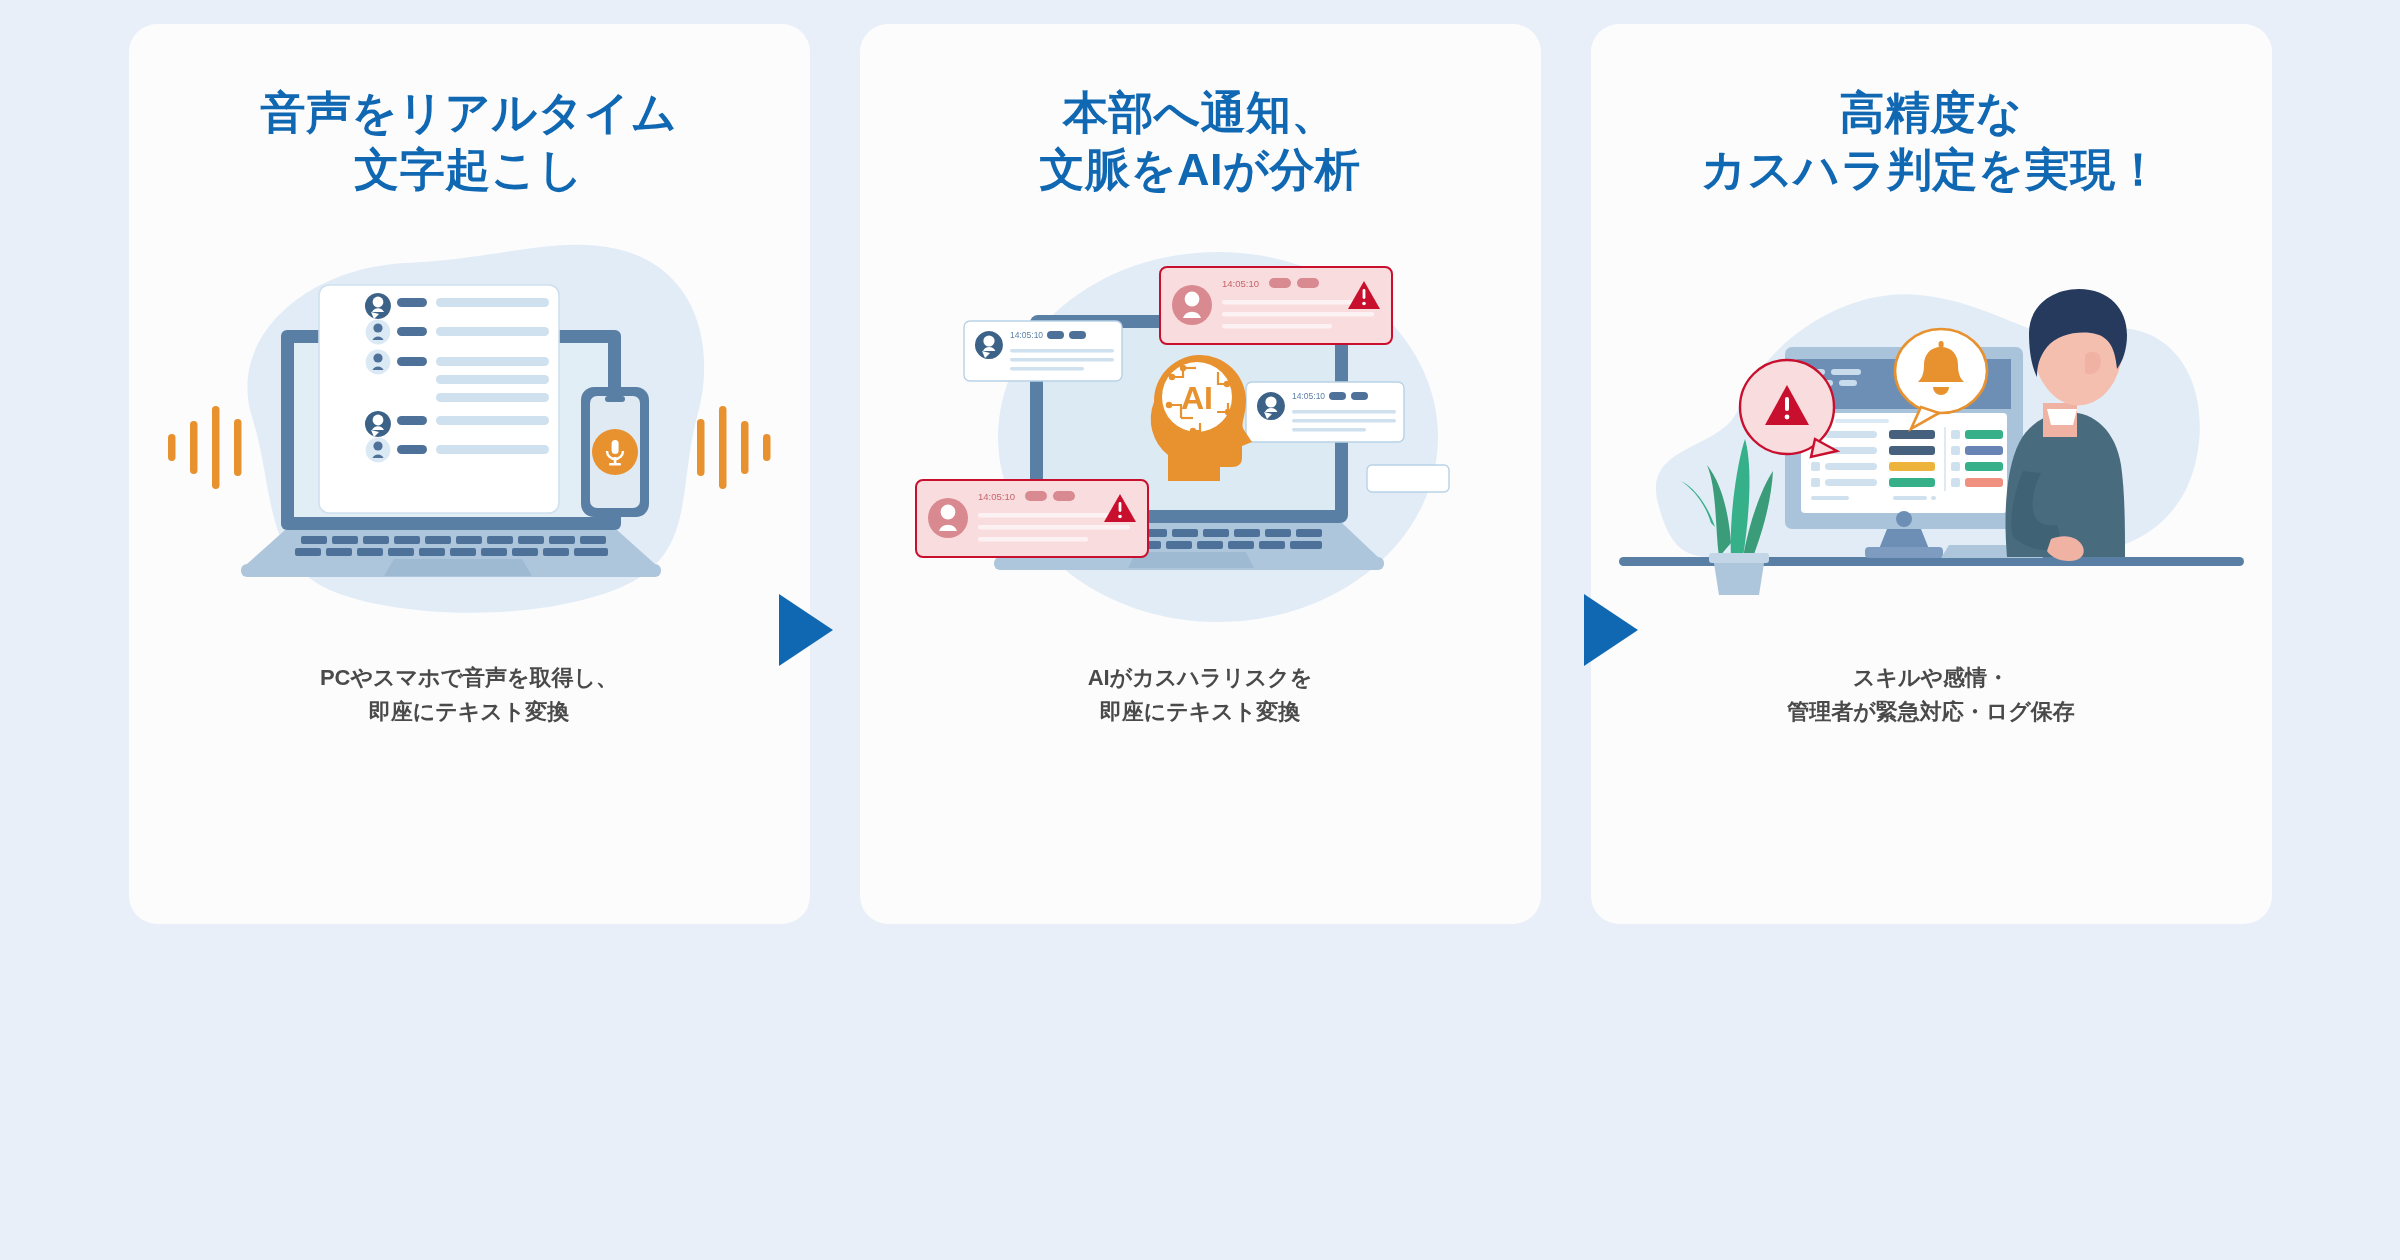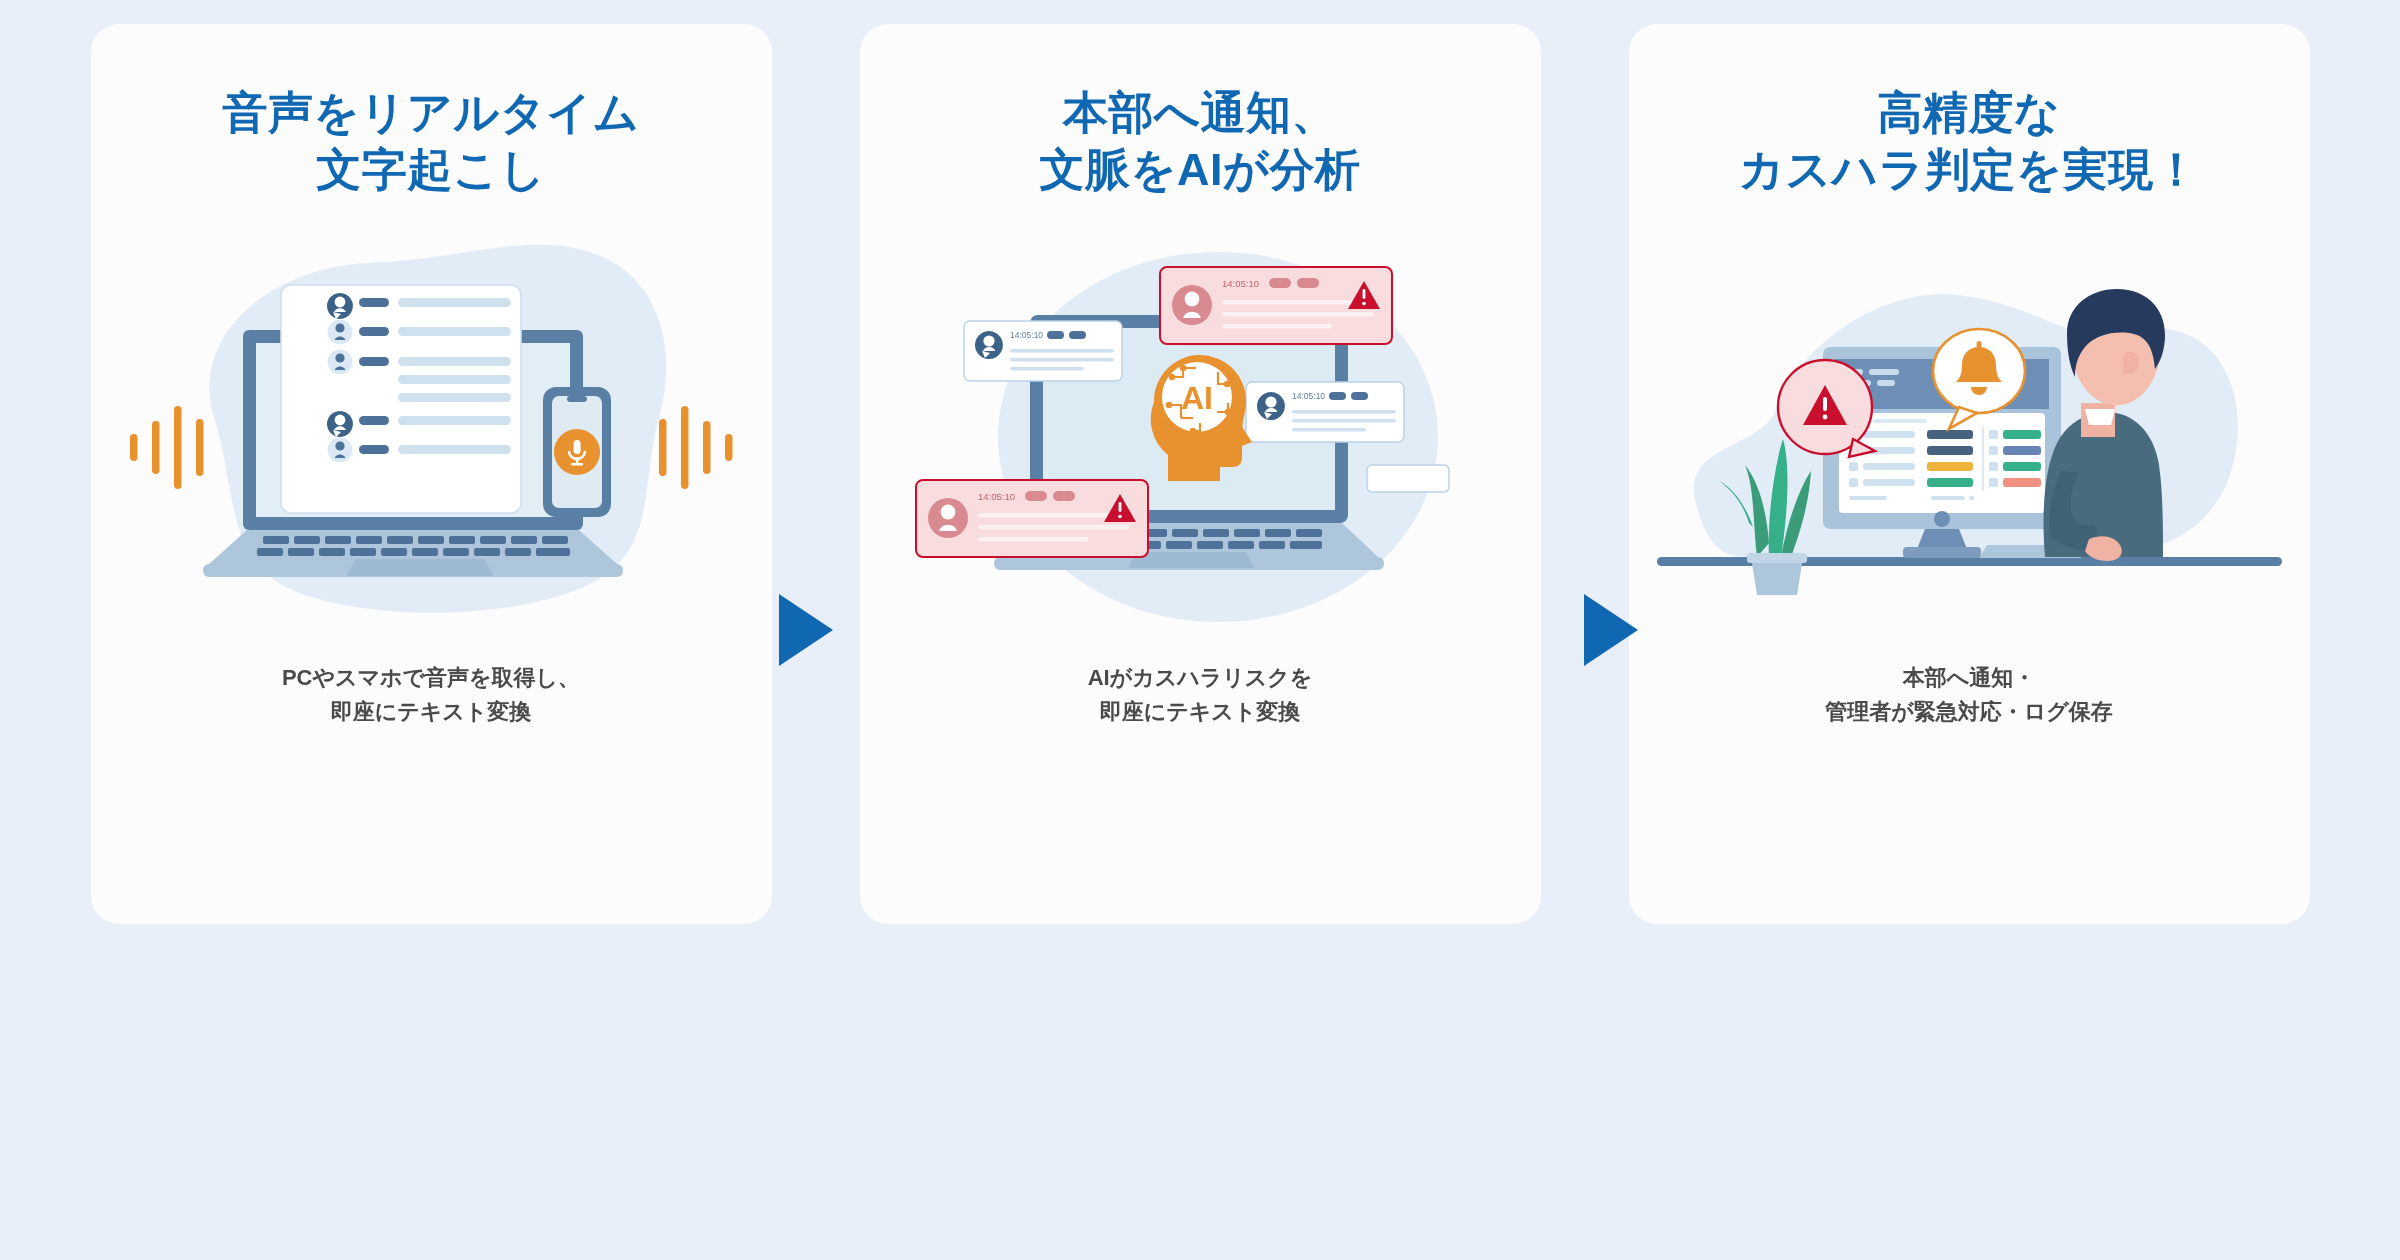--- a/index.html
+++ b/index.html
@@ -14,21 +14,21 @@
     width: 2400px; height: 1260px;
     background: #e8eff8;
   }
   .cards-row {
     position: absolute;
     left: 0; top: 0;
     width: 2400px; height: 947px;
     display: flex;
     align-items: center;
     justify-content: center;
-    gap: 88px;
+    gap: 50px;
   }
   .card {
     position: relative;
     width: 681px;
     height: 900px;
     background: #fcfcfd;
     border-radius: 28px;
     display: flex;
     flex-direction: column;
     align-items: center;
@@ -409,21 +409,21 @@
             <path d="M432 312 c14 -6 28 -2 32 8 c3 8 -3 14 -14 14 c-10 0 -18 -4 -22 -10 Z" fill="#f0b2a3"></path>
             <path d="M424 176 l34 0 l0 34 l-34 0 Z" fill="#f0b2a3"></path>
             <path d="M414 118 c0 -28 20 -46 46 -46 c26 0 44 18 44 44 c0 30 -14 58 -40 62 c-26 4 -50 -24 -50 -60 Z" fill="#f5bfb0"></path>
             <path d="M410 106 c0 -26 22 -44 50 -44 c30 0 48 20 48 46 c0 14 -4 26 -10 34 c-2 -24 -10 -34 -26 -36 c-16 -2 -34 2 -44 14 c-8 10 -10 20 -10 30 c-6 -12 -8 -28 -8 -44 Z" fill="#253a5c"></path>
             <path d="M466 128 c6 -6 16 -4 16 6 c0 10 -8 16 -16 12 Z" fill="#f0b2a3"></path>
             <path d="M428 182 l30 0 l-4 16 l-22 0 Z" fill="#ffffff"></path>
           </g>
         </svg>
       </div>
 
-      <div class="card-caption">本部へ通知・
+      <div class="card-caption">スキルや感情・
 管理者が緊急対応・ログ保存</div>
     </div>
 
   </div>
 
   <div class="arrow arrow-1">
     <svg viewBox="0 0 62 80" xmlns="http://www.w3.org/2000/svg">
       <path d="M4 4 L58 40 L4 76 Z" fill="#1068b3"></path>
     </svg>
   </div>

